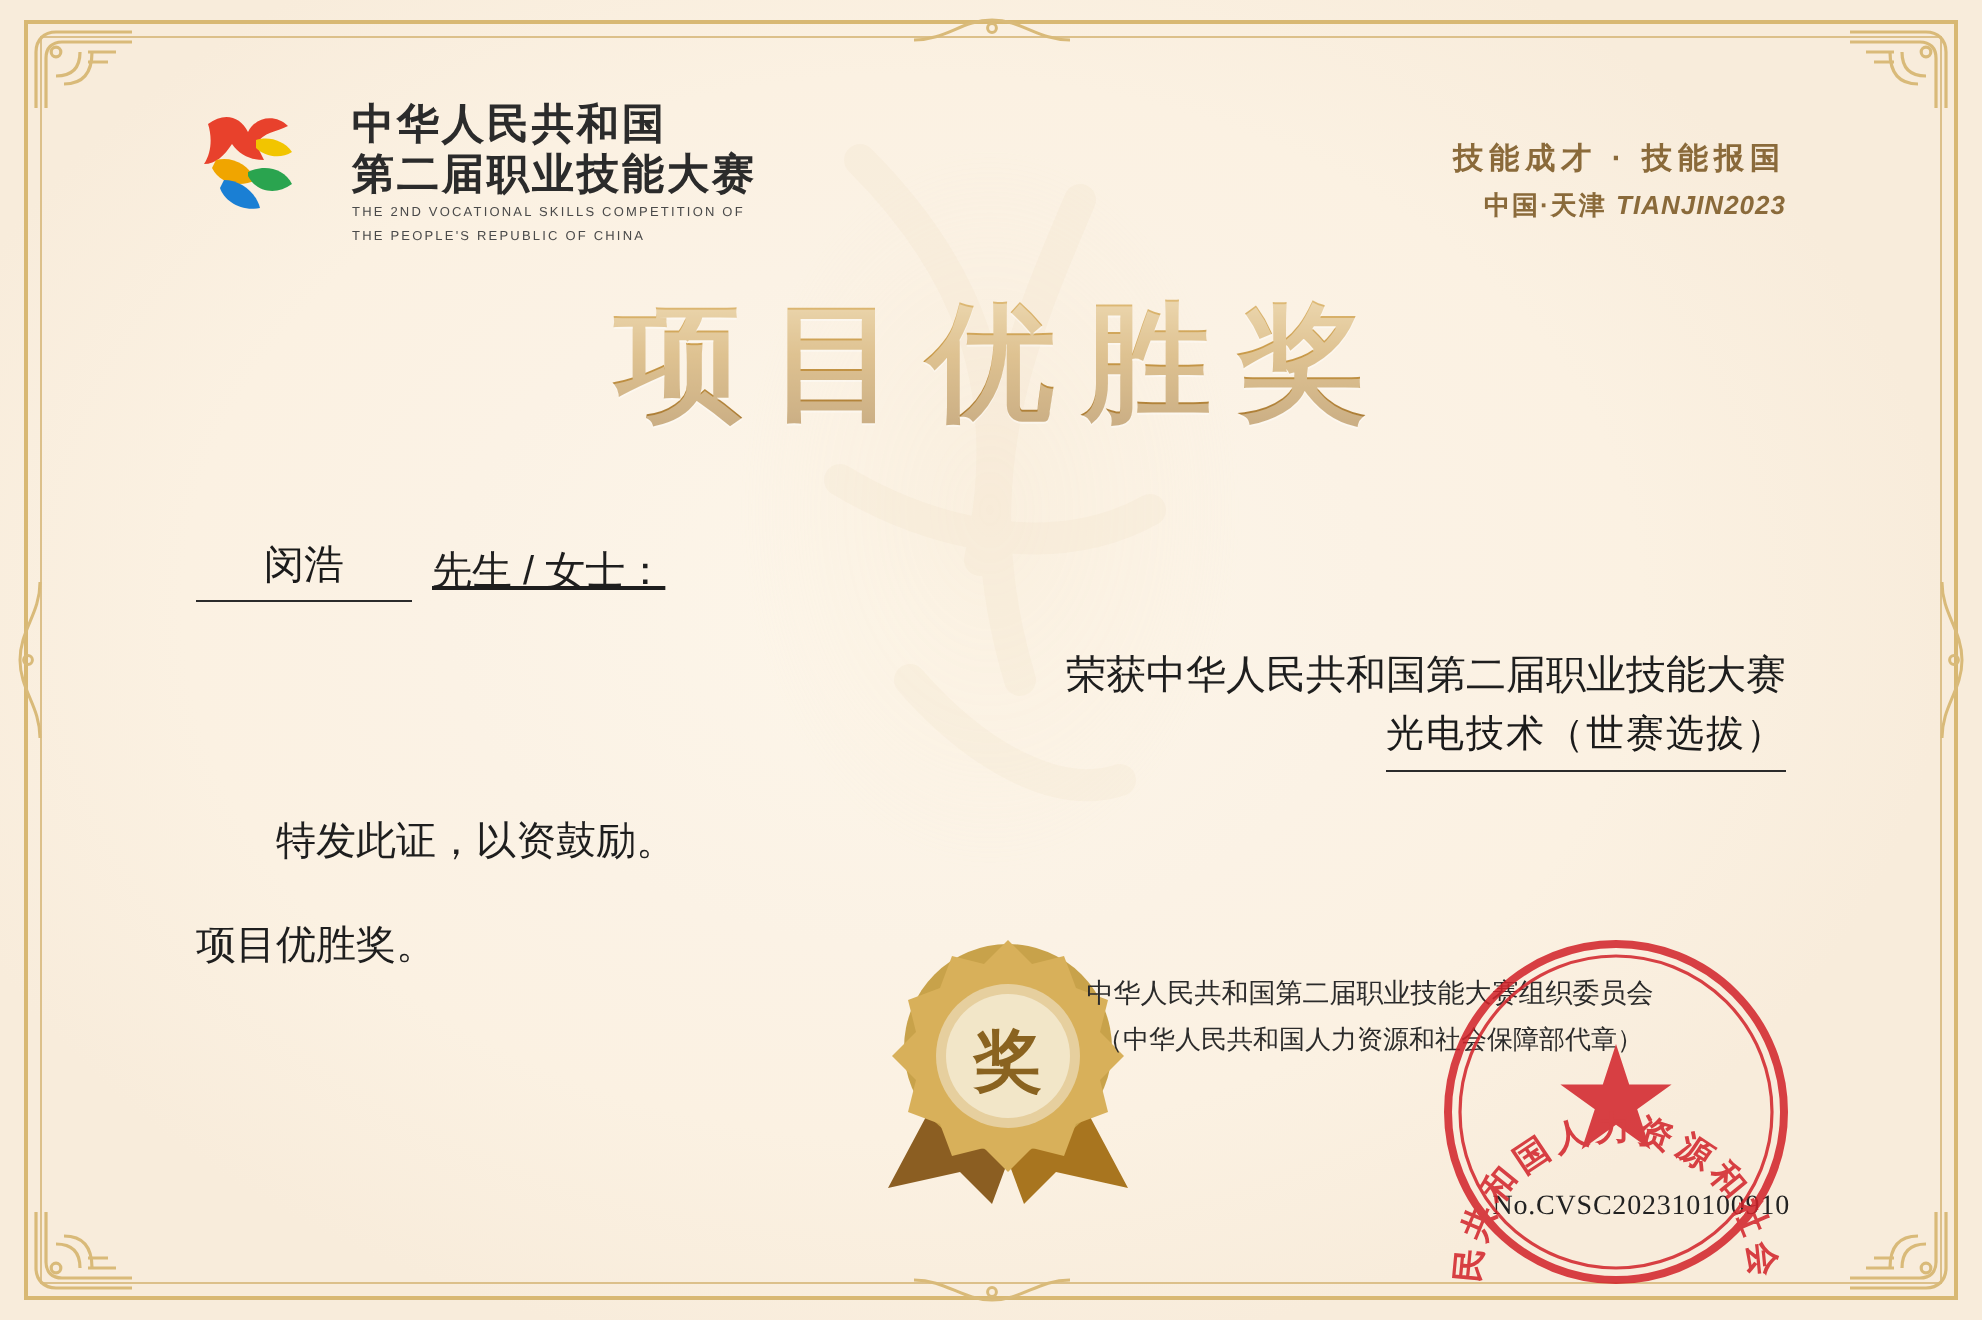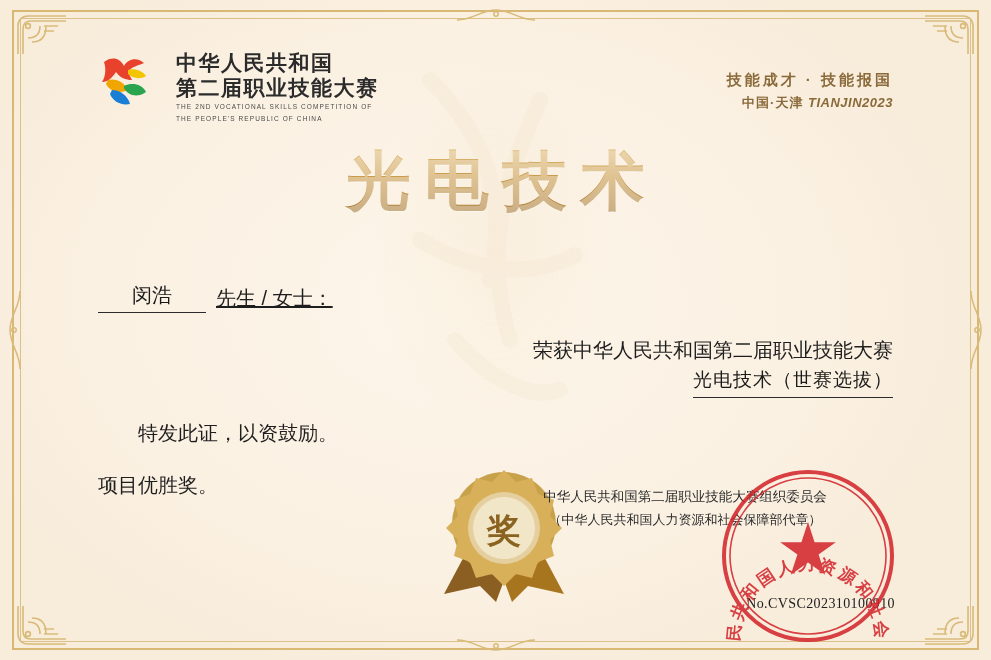--- a/index.html
+++ b/index.html
@@ -162,21 +162,21 @@
     background-clip: text;
     color: transparent;
     text-shadow: 0 1px 0 rgba(255,255,255,0.4);
   }
 
   
   .body-text {
     position: absolute;
     left: 98px;
     right: 98px;
-    top: 280px;
+    top: 268px;
     color: #1e1e1e;
     font-family: "Liberation Sans", sans-serif;
   }
   .line {
     display: flex;
     align-items: flex-end;
     font-size: 20px;
     line-height: 30px;
     margin-bottom: 22px;
   }
@@ -357,21 +357,21 @@
 
     <div class="slogan-block">
       <div class="slogan-cn">技能成才 · 技能报国</div>
       <div class="slogan-loc">
         <span>中国·天津</span>
         <span class="en">TIANJIN2023</span>
       </div>
     </div>
   </div>
 
-  <div class="main-title">光电技术</div>
+  <div class="main-title">项目优胜奖</div>
 
   <div class="body-text">
 
     <div class="line line-1">
       <span class="name-slot">闵浩</span>
       <span class="salutation">先生 / 女士：</span>
     </div>
 
     <div class="line line-2 indent">
       <span>荣获中华人民共和国第二届职业技能大赛</span>

